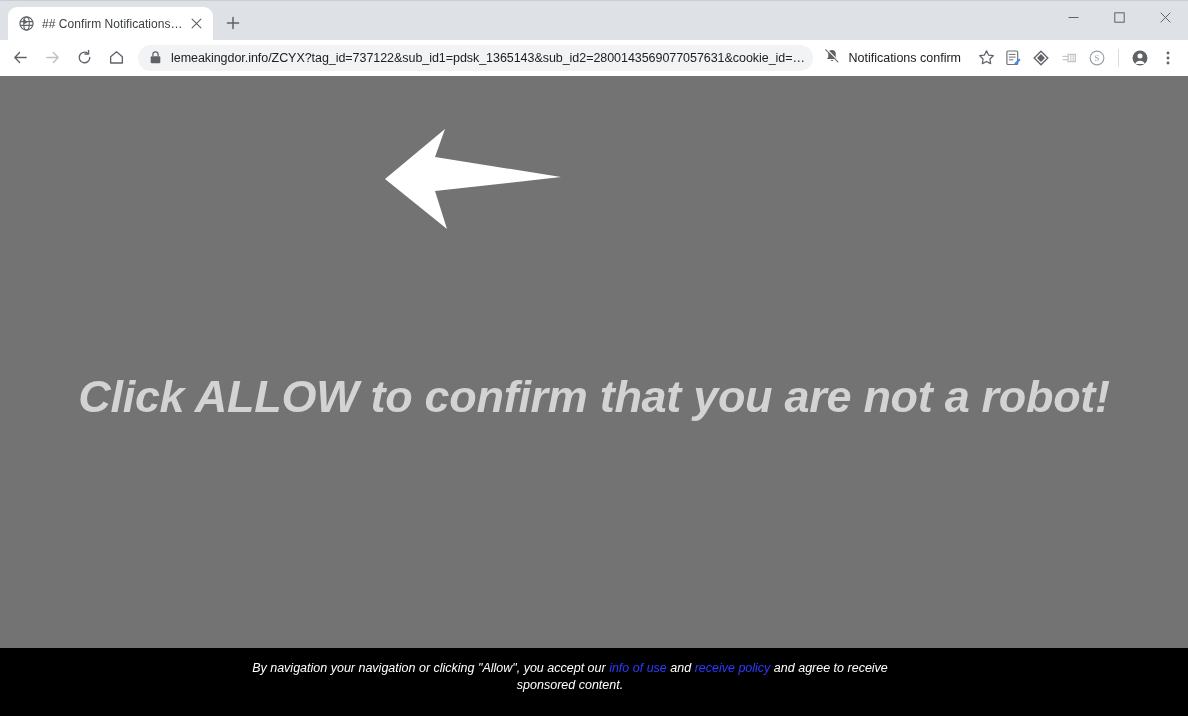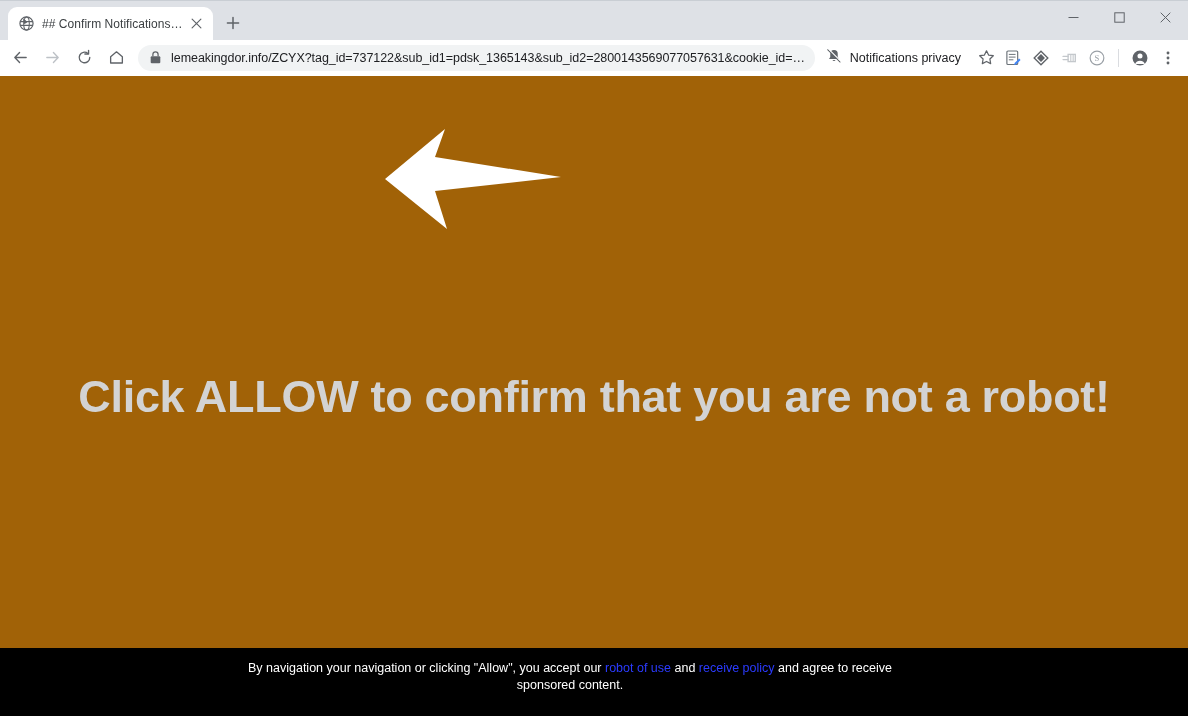--- a/index.html
+++ b/index.html
@@ -205,23 +205,24 @@
     flex: 0 0 26px;
     display: flex;
     align-items: center;
     justify-content: center;
     margin: 0 1px;
   }
 
   
   .page {
     flex: 1;
-    background: #a16207;
+    background: #737373;
     position: relative;
     overflow: hidden;
+    font-style: italic;
   }
 
   .arrow-wrap {
     position: absolute;
     left: 383px;
     top: 37px;
     width: 180px;
     height: 118px;
   }
 
@@ -356,21 +357,21 @@
 
     <div class="notif-chip">
       <span>
         <svg width="16" height="16" viewBox="0 0 18 18">
           <path d="M9 2.2 A4.2 4.2 0 0 1 13.2 6.4 V10 L14.6 12.4 H3.4 L4.8 10 V6.4 A4.2 4.2 0 0 1 9 2.2 Z" fill="#5f6368"></path>
           <path d="M7.3 13.4 A1.8 1.8 0 0 0 10.7 13.4 Z" fill="#5f6368"></path>
           <path d="M2.2 2.0 L15.8 15.6" stroke="#5f6368" stroke-width="1.5" stroke-linecap="round"></path>
           <path d="M3.0 1.3 L16.6 14.9" stroke="#ffffff" stroke-width="1.2" stroke-linecap="round"></path>
         </svg>
       </span>
-      <span class="notif-chip-label">Notifications privacy</span>
+      <span class="notif-chip-label">Notifications confirm</span>
     </div>
 
     <div class="star-btn">
       <svg width="17" height="17" viewBox="0 0 18 18">
         <path d="M9 1.9 L11.2 6.4 L16.2 7.1 L12.6 10.6 L13.4 15.5 L9 13.2 L4.6 15.5 L5.4 10.6 L1.8 7.1 L6.8 6.4 Z" fill="none" stroke="#5f6368" stroke-width="1.3" stroke-linejoin="round"></path>
       </svg>
     </div>
 
     <div class="ext-icon">
       <svg width="18" height="18" viewBox="0 0 20 20">
@@ -432,19 +433,19 @@
                  L52 78
                  L64 116
                  Z" fill="#ffffff"></path>
       </svg>
     </div>
 
     <div class="headline">Click ALLOW to confirm that you are not a robot!</div>
 
     <div class="consent-bar">
       <div class="consent-text">
-        <span>By navigation your navigation or clicking "Allow", you accept our </span><a href="#">robot of use</a><span> and </span><a href="#">receive policy</a><span> and agree to receive sponsored content.</span>
+        <span>By navigation your navigation or clicking "Allow", you accept our </span><a href="#">info of use</a><span> and </span><a href="#">receive policy</a><span> and agree to receive sponsored content.</span>
       </div>
     </div>
 
   </div>
 
 </div>
 
 </body></html>

